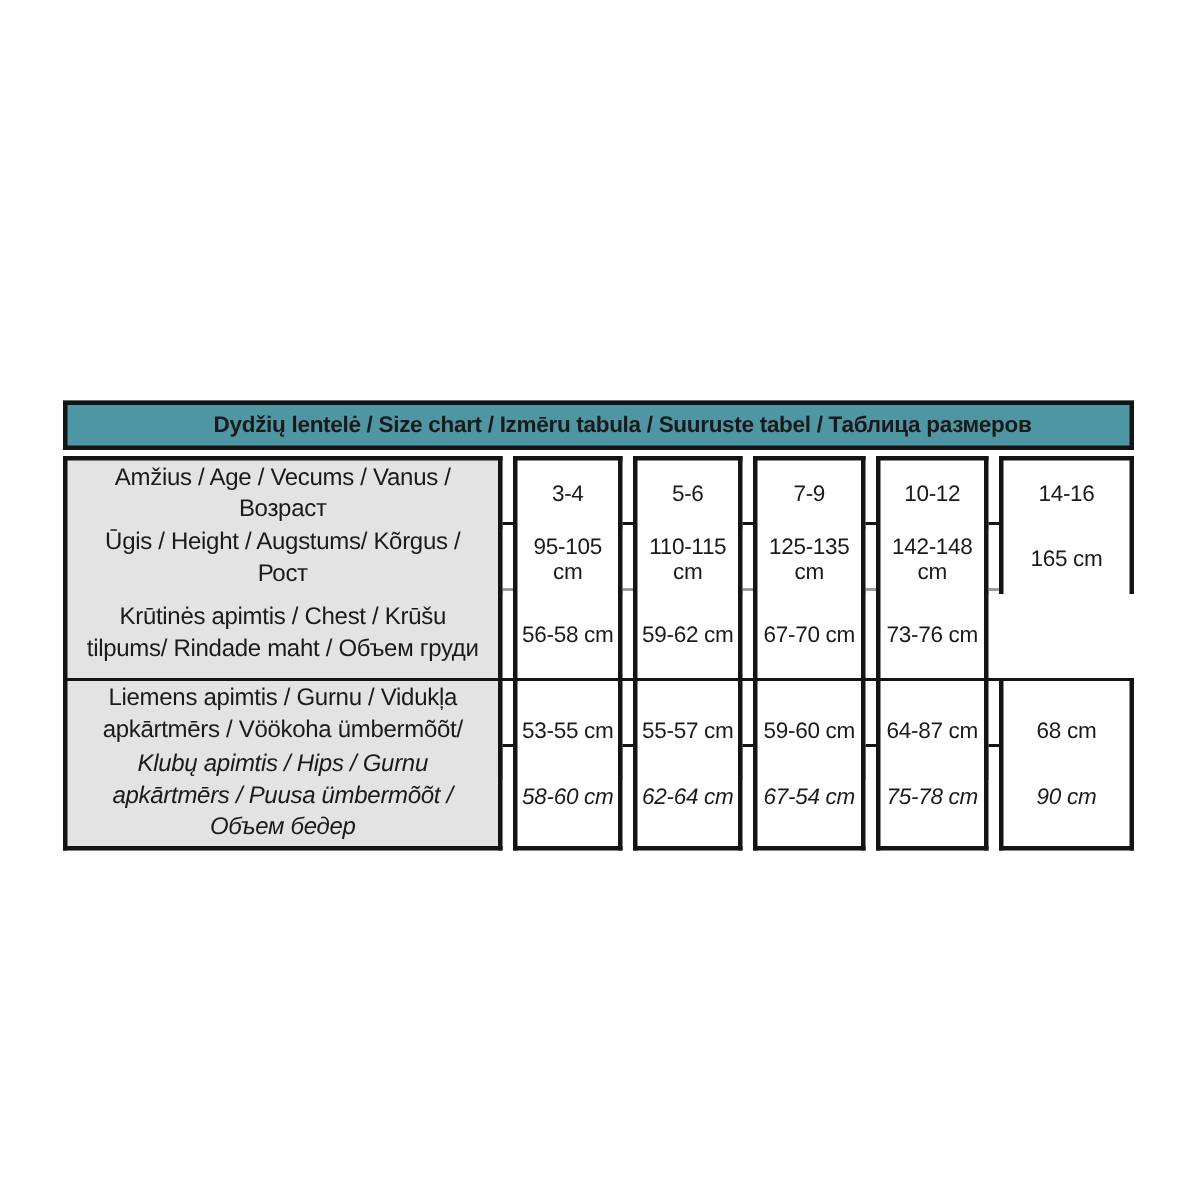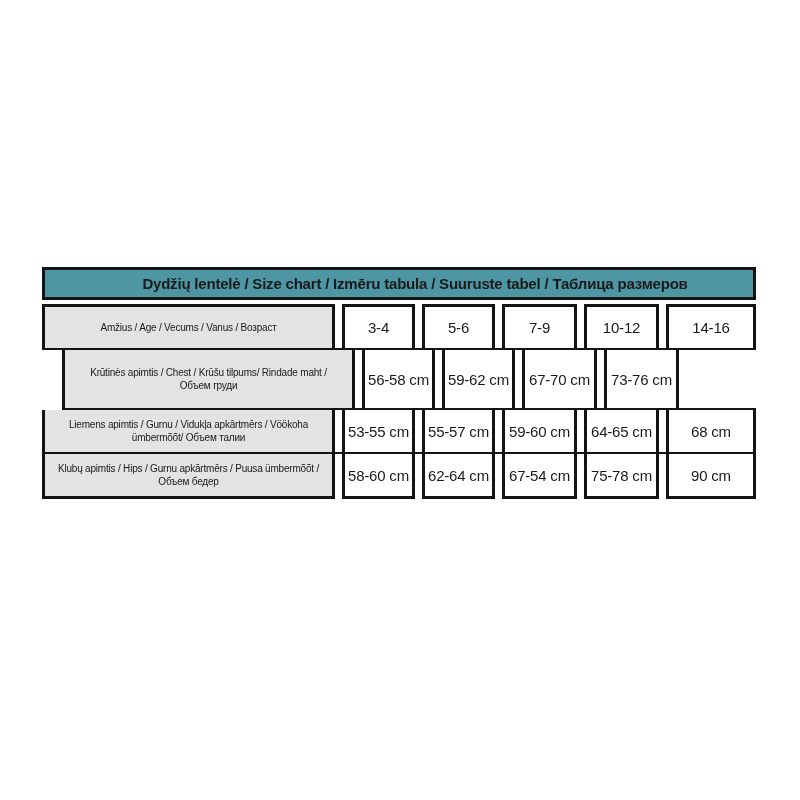--- a/index.html
+++ b/index.html
@@ -38,45 +38,45 @@
     margin-top:4px;
   }
 
   .trow{
     display:grid;
     grid-template-columns:293px 73px 73px 75px 75px 90px;
     column-gap:7px;
     border-bottom:2px solid var(--border);
   }
   .trow.gray-sep{border-bottom:2px solid var(--gray_sep);}
-  .trow:last-child{border-bottom:none;}
+  .trow:last-child{border-bottom:none;font-style:italic;}
 
   .r1{height:46px;}
   .r2{height:44px;}
-  .r3{height:60px;margin-left:20px;}
+  .r3{height:60px;}
   .r4{height:44px;}
   .r5{height:45px;}
 
   .cell{
     border-left:3px solid var(--border);
     border-right:3px solid var(--border);
     background:#ffffff;
     display:flex;
     align-items:center;
     justify-content:center;
     text-align:center;
     font-size:15px;
     letter-spacing:-0.2px;
   }
   .trow:first-child .cell{border-top:3px solid var(--border);}
   .trow:last-child .cell{border-bottom:3px solid var(--border);}
 
   .cell.label{
     background:var(--label_bg);
-    font-size:10px;
+    font-size:16px;
     line-height:1.3;
     padding:2px 10px;
   }
 </style>
 </head>
 <body>
 
 <div class="size-chart">
   <div class="thead">Dydžių lentelė / Size chart / Izmēru tabula / Suuruste tabel / Таблица размеров</div>
 
@@ -84,35 +84,43 @@
 
     <div class="trow r1">
       <div class="cell label">Amžius / Age / Vecums / Vanus / Возраст</div>
       <div class="cell">3-4</div>
       <div class="cell">5-6</div>
       <div class="cell">7-9</div>
       <div class="cell">10-12</div>
       <div class="cell">14-16</div>
     </div>
 
+    <div class="trow r2 gray-sep">
+      <div class="cell label">Ūgis / Height / Augstums/ Kõrgus / Рост</div>
+      <div class="cell">95-105 cm</div>
+      <div class="cell">110-115 cm</div>
+      <div class="cell">125-135 cm</div>
+      <div class="cell">142-148 cm</div>
+      <div class="cell">165 cm</div>
+    </div>
 
     <div class="trow r3">
       <div class="cell label">Krūtinės apimtis / Chest / Krūšu tilpums/  Rindade maht / Объем груди</div>
       <div class="cell">56-58 cm</div>
       <div class="cell">59-62 cm</div>
       <div class="cell">67-70 cm</div>
       <div class="cell">73-76 cm</div>
     </div>
 
     <div class="trow r4">
       <div class="cell label">Liemens apimtis / Gurnu / Vidukļa apkārtmērs / Vöökoha ümbermõõt/ Объем талии</div>
       <div class="cell">53-55 cm</div>
       <div class="cell">55-57 cm</div>
       <div class="cell">59-60 cm</div>
-      <div class="cell">64-65 cm</div>
+      <div class="cell">64-87 cm</div>
       <div class="cell">68 cm</div>
     </div>
 
     <div class="trow r5">
       <div class="cell label">Klubų apimtis / Hips / Gurnu apkārtmērs / Puusa ümbermõõt / Объем бедер</div>
       <div class="cell">58-60 cm</div>
       <div class="cell">62-64 cm</div>
       <div class="cell">67-54 cm</div>
       <div class="cell">75-78 cm</div>
       <div class="cell">90 cm</div>

